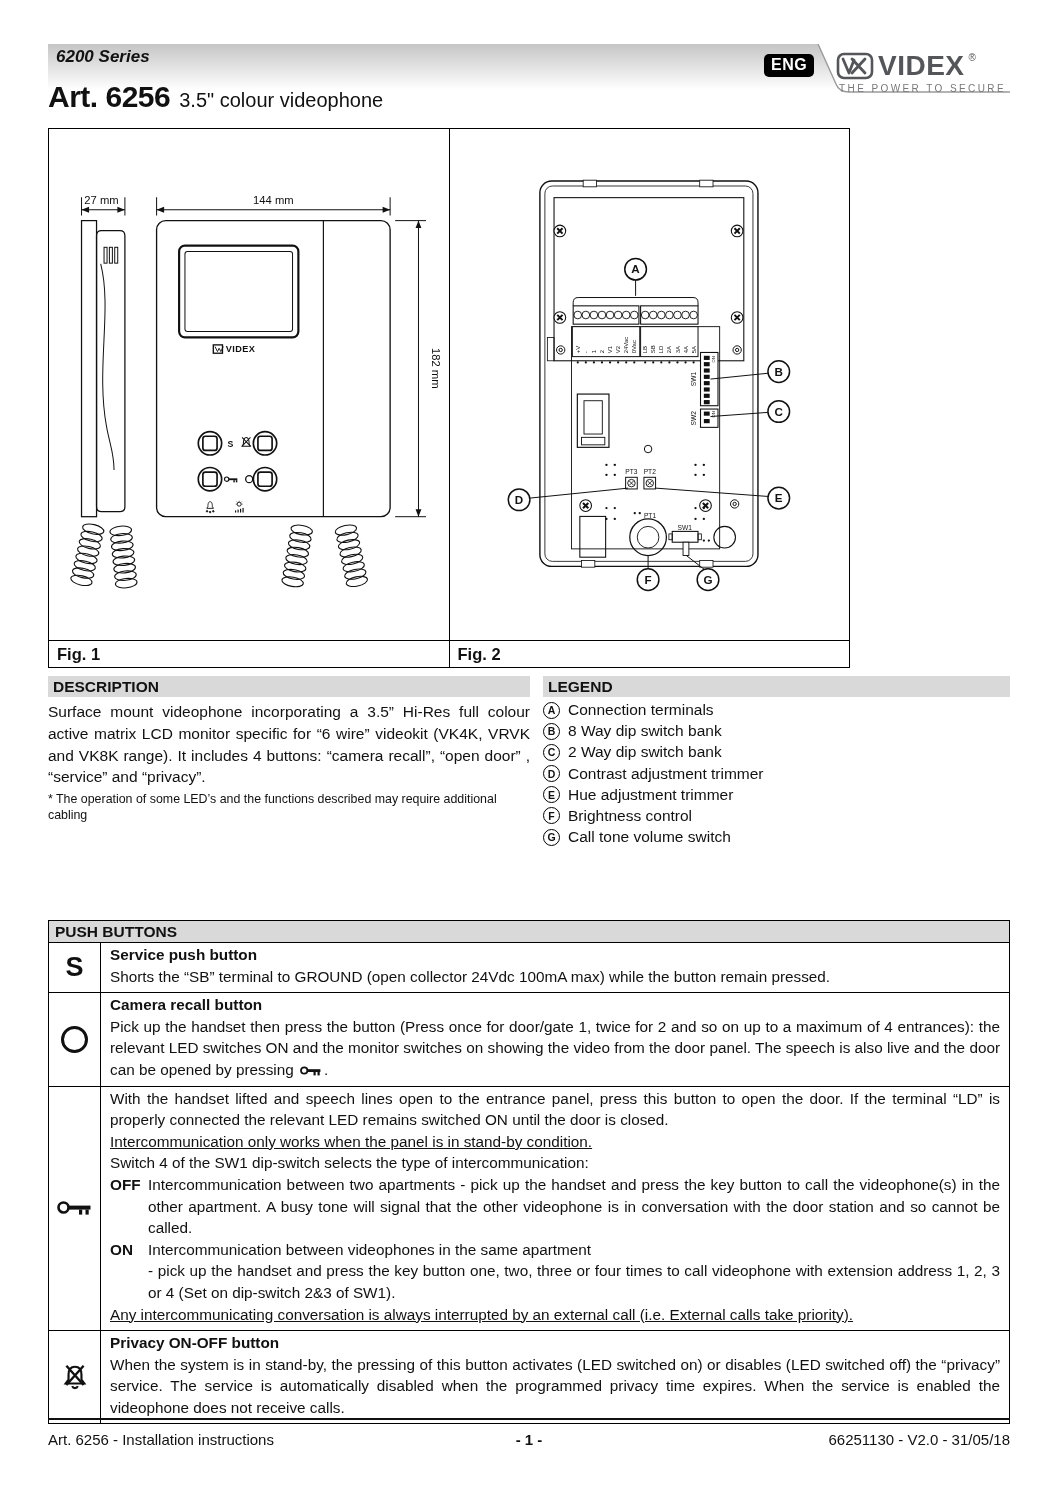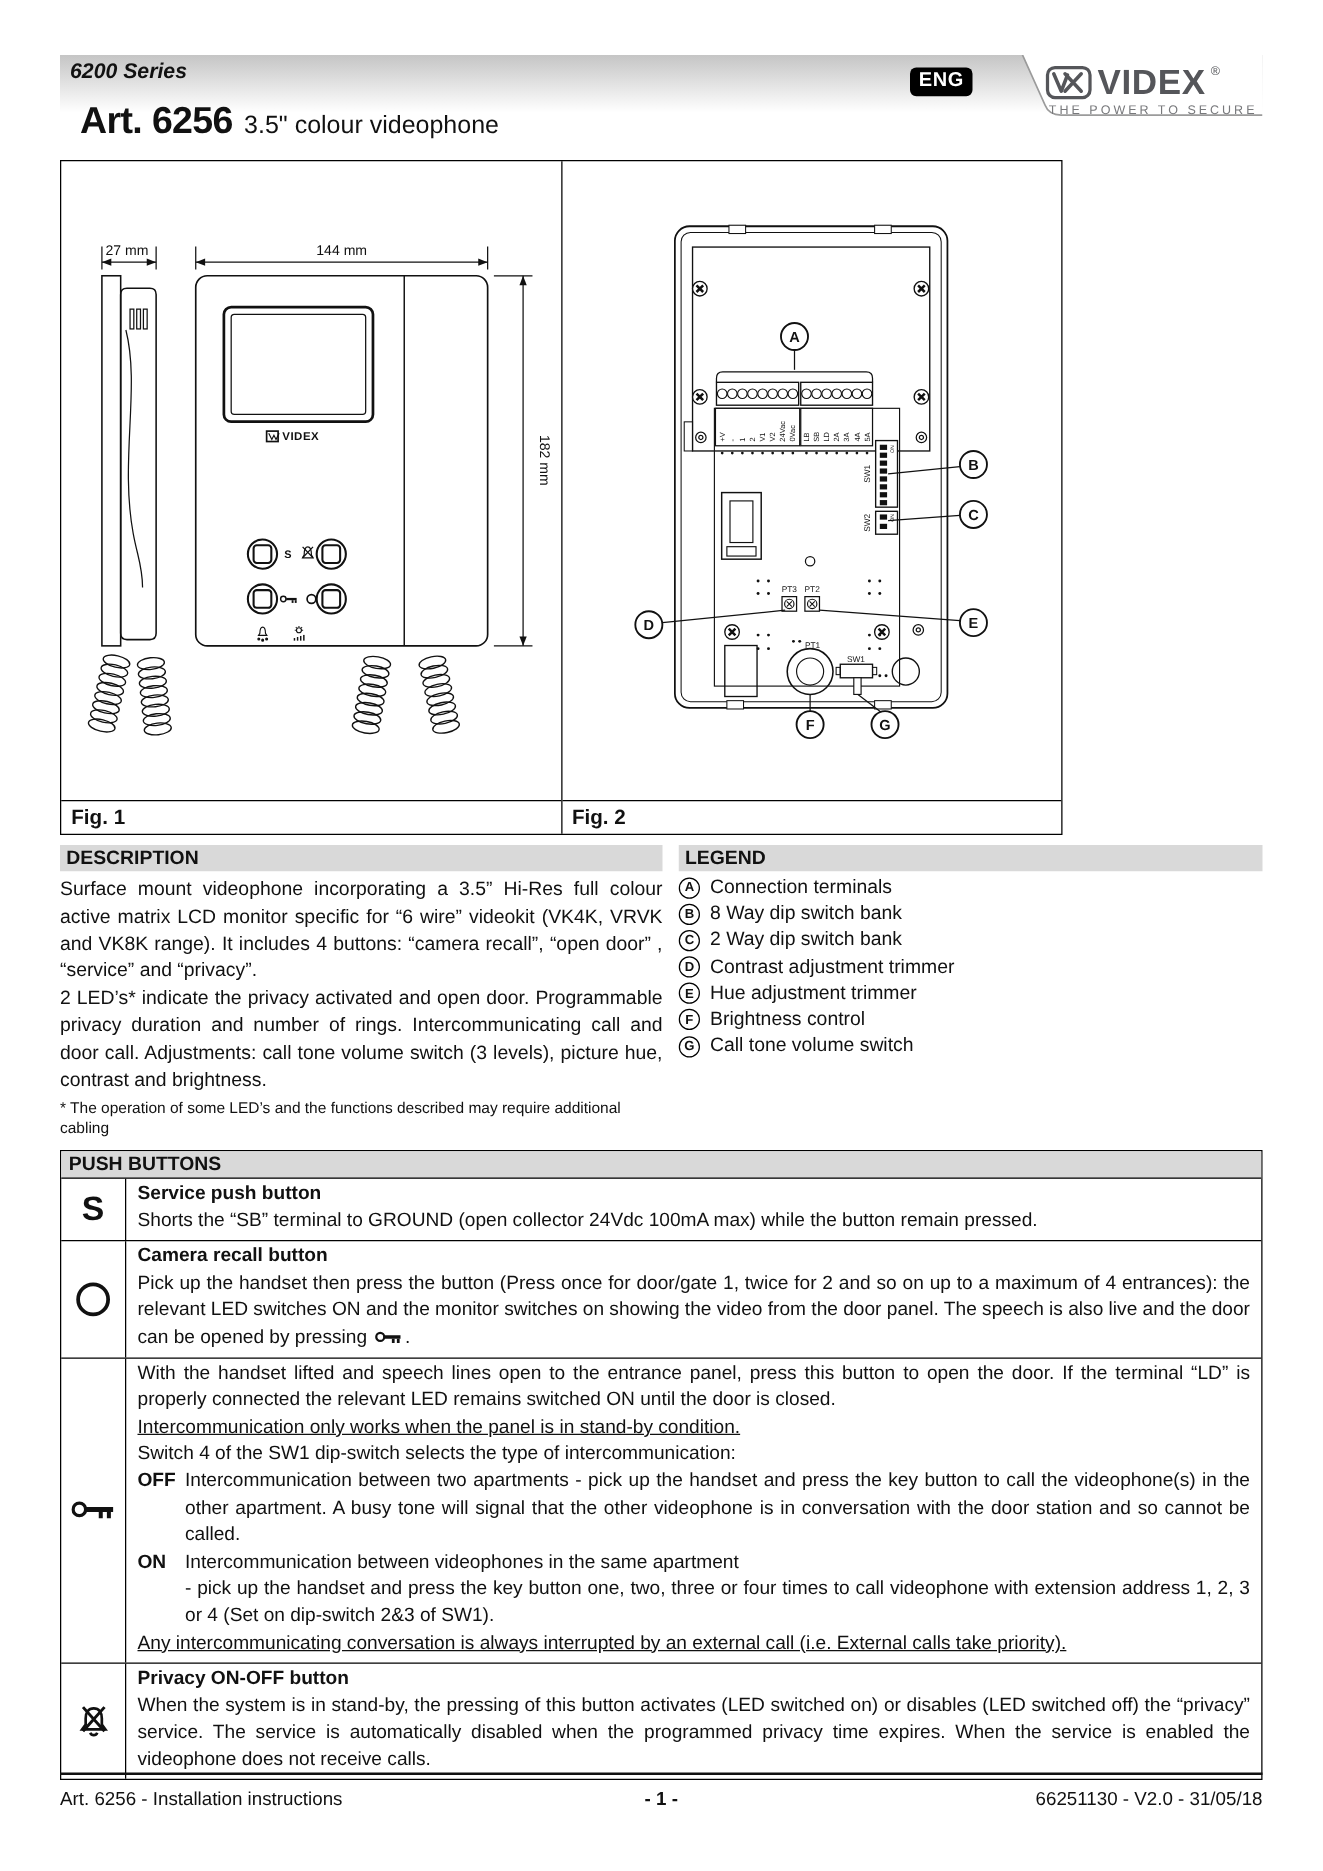--- a/index.html
+++ b/index.html
@@ -4,24 +4,24 @@
 <style>
   * { margin:0; padding:0; box-sizing:border-box; }
   html,body { background:#e9e9e9; }
   body { font-family:"Liberation Sans", sans-serif; color:#111; }
   .page { position:relative; width:1058px; height:1497px; background:#fff; margin:0 auto; overflow:hidden;padding-left:32px; }
 
   
   .hdr { position:absolute; top:44px; left:48px; width:962px; height:80px; }
   .hdr-deco { position:absolute; top:0; left:0; }
   .series { position:absolute; top:3px; left:8px; font-size:17px; font-weight:bold; font-style:italic; }
-  .art-line { position:absolute; top:36px; left:16px; display:flex; align-items:baseline; gap:9px; white-space:nowrap; }
+  .art-line { position:absolute; top:36px; left:0; display:flex; align-items:baseline; gap:9px; white-space:nowrap; }
   .art { font-size:30px; font-weight:bold; letter-spacing:-0.5px; }
   .art-sub { font-size:20px; }
-  .eng-badge { position:absolute; top:10px; left:680px; background:#000; color:#fff; font-weight:bold; font-size:16px; padding:2px 7px 3px; border-radius:5px; letter-spacing:0.5px; }
+  .eng-badge { position:absolute; top:10px; left:716px; background:#000; color:#fff; font-weight:bold; font-size:16px; padding:2px 7px 3px; border-radius:5px; letter-spacing:0.5px; }
   .brand { position:absolute; top:6px; left:788px; width:170px; }
   .brand-row { display:flex; align-items:center; gap:4px; }
   .brand-name { font-size:28px; font-weight:bold; color:#55565a; letter-spacing:0.5px; }
   .brand-reg { font-size:10px; color:#55565a; align-self:flex-start; margin-top:2px; }
   .brand-tagline { display:block; text-align:right; font-size:10px; color:#77787b; letter-spacing:2.4px; margin-top:1px; white-space:nowrap; }
 
   
   .figwrap { position:absolute; top:128px; left:48px; width:802px; height:540px; border:1.6px solid #000; display:flex; background:#fff; }
   .figcell { flex:1; display:flex; flex-direction:column; min-width:0; }
   .figcell.right { border-left:1.6px solid #000; }
@@ -420,21 +420,20 @@
         <text x="310" y="492" font-size="14" font-weight="bold" text-anchor="middle">G</text>
       </svg>
       <div class="figlabel">Fig. 2</div>
     </div>
   </section>
 
   <section class="twocol">
     <div class="desc-col">
       <div class="sec-hdr">DESCRIPTION</div>
       <p class="body-p">Surface mount videophone incorporating a 3.5” Hi-Res full colour active matrix LCD monitor specific for “6 wire” videokit (VK4K, VRVK and VK8K range). It includes 4 buttons: “camera recall”, “open door” , “service” and “privacy”.</p>
-      <p class="body-p">2 LED’s* indicate the privacy activated and open door. Programmable privacy duration and number of rings. Intercommunicating call and door call. Adjustments: call tone volume switch (3 levels), picture hue, contrast and brightness.</p>
       <p class="footnote">* The operation of some LED’s and the functions described may require additional cabling</p>
     </div>
     <div class="legend-col">
       <div class="sec-hdr">LEGEND</div>
       <ul class="legend-list">
         <li>
             <span class="cletter">A</span>
             <span>Connection terminals</span>
           </li>
         <li>

